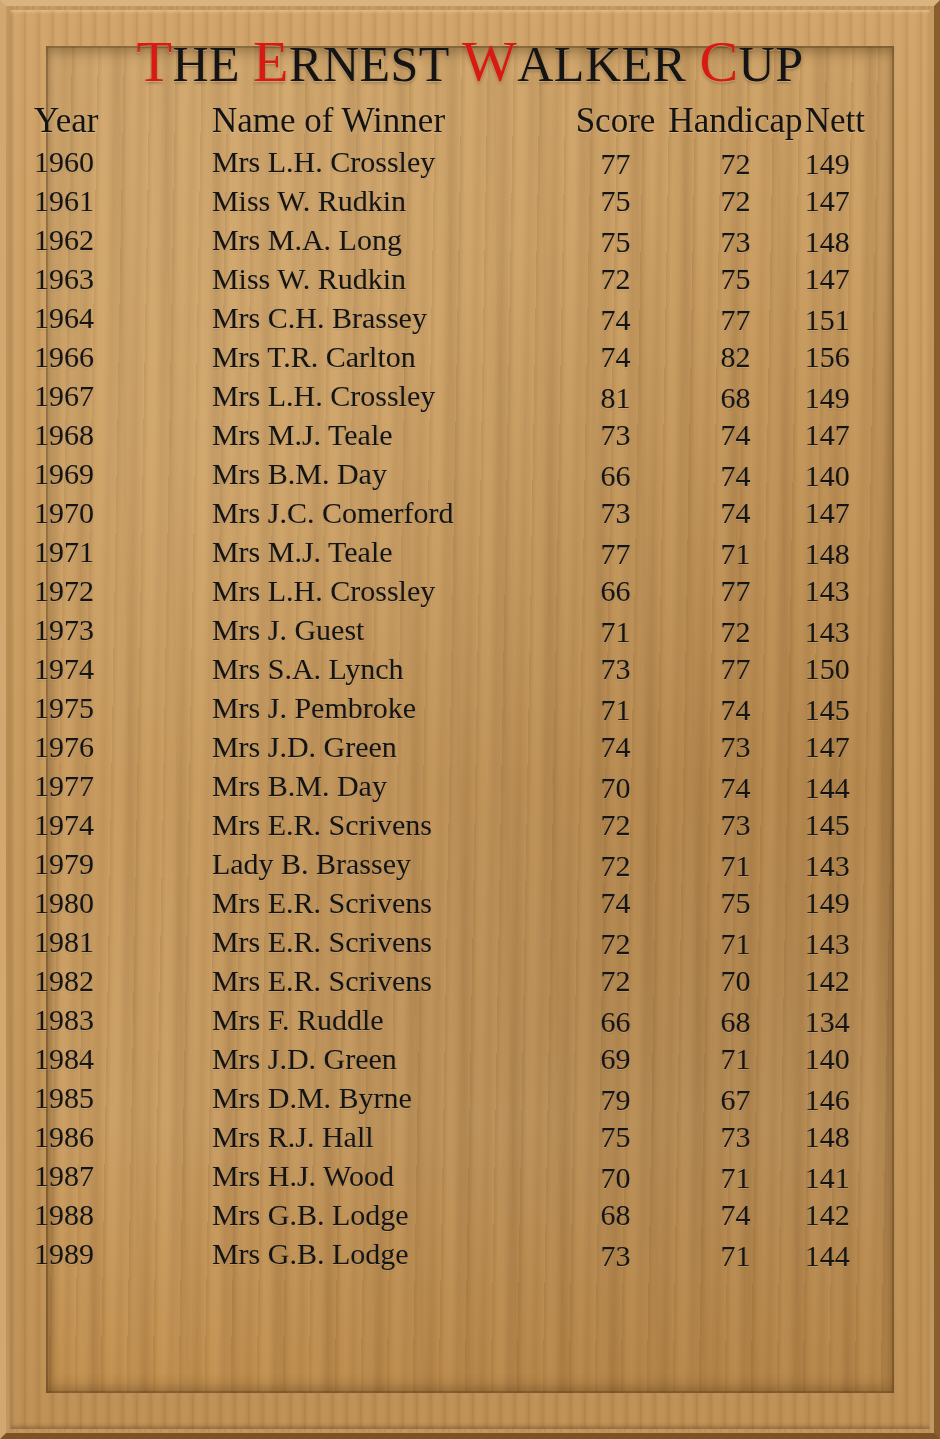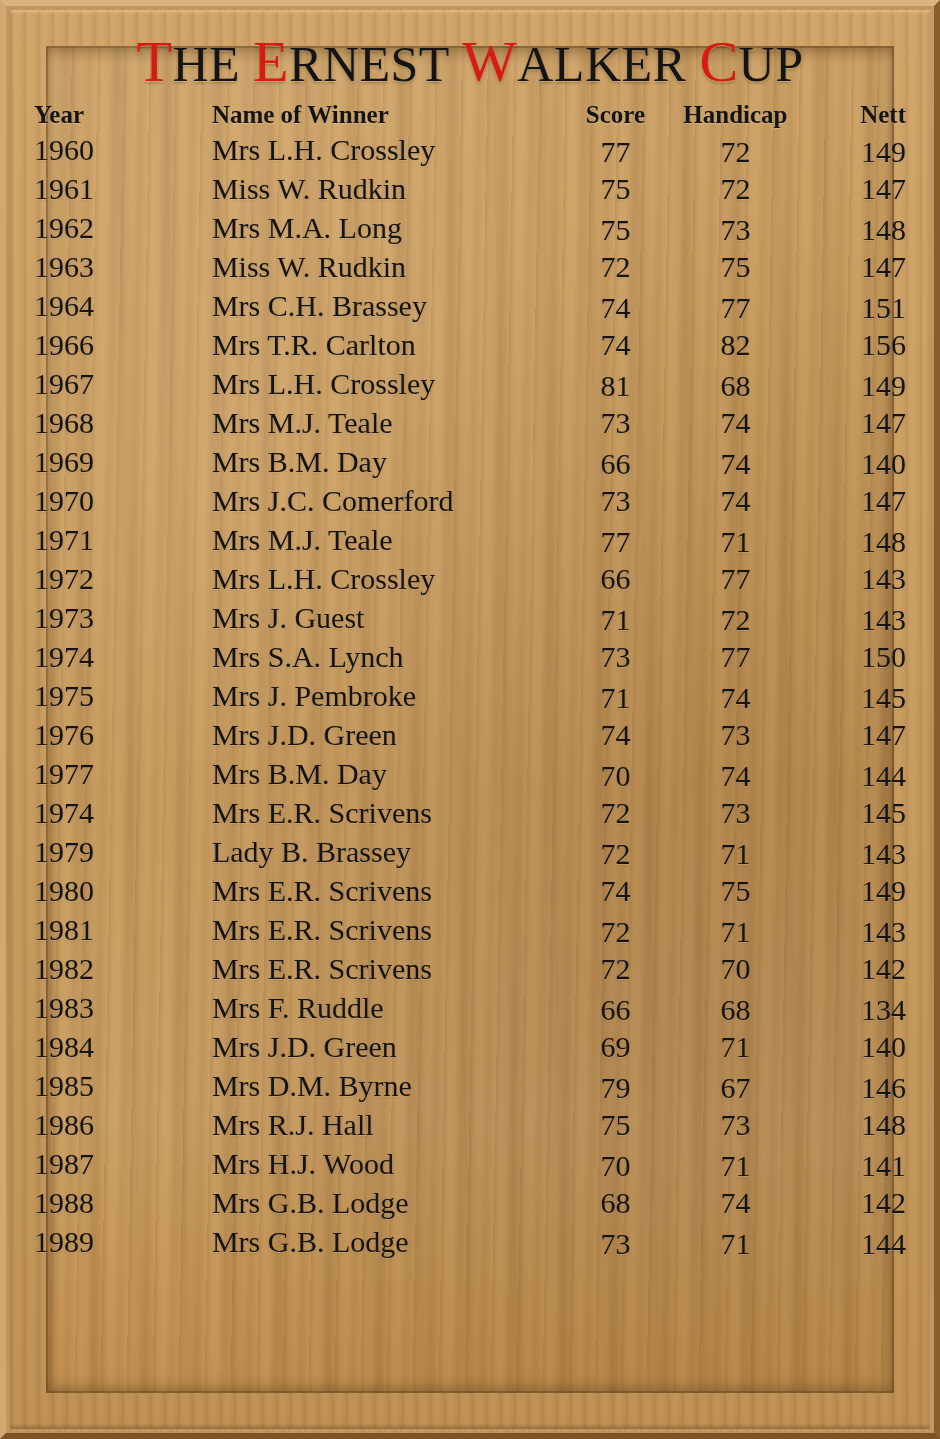--- a/index.html
+++ b/index.html
@@ -101,37 +101,37 @@
     color: #d71b12;
     font-size: 58px;
   }
   table.roll {
     width: 100%;
     border-collapse: collapse;
     table-layout: fixed;
     color: #141414;
   }
   table.roll th {
-    font-weight: bold;
-    font-size: 25px;
+    font-weight: normal;
+    font-size: 35px;
     padding: 0 0 2px 0;
     text-shadow: 0 1px 0 rgba(255,226,180,0.3);
   }
   table.roll td {
     font-size: 30px;
     padding: 0;
     height: 39px;
     vertical-align: middle;
     text-shadow: 0 1px 0 rgba(255,226,180,0.28), 0 1px 2px rgba(60,36,12,0.22);
   }
   .col-year   { width: 150px; text-align: left; }
   .col-name   { width: 330px; text-align: left; padding-left: 18px !important; }
   .col-score  { width: 95px;  text-align: center; }
   .col-hcap   { width: 130px; text-align: center; }
-  .col-nett   { width: 95px;  text-align: right; }
+  .col-nett   { width: 95px;  text-align: left; }
 
   th.col-name { text-align: left; padding-left: 18px; }
 
   
   tbody tr:nth-child(odd) td.col-score,
   tbody tr:nth-child(odd) td.col-hcap,
   tbody tr:nth-child(odd) td.col-nett { transform: translateY(2px); }
 </style>
 </head>
 <body>

